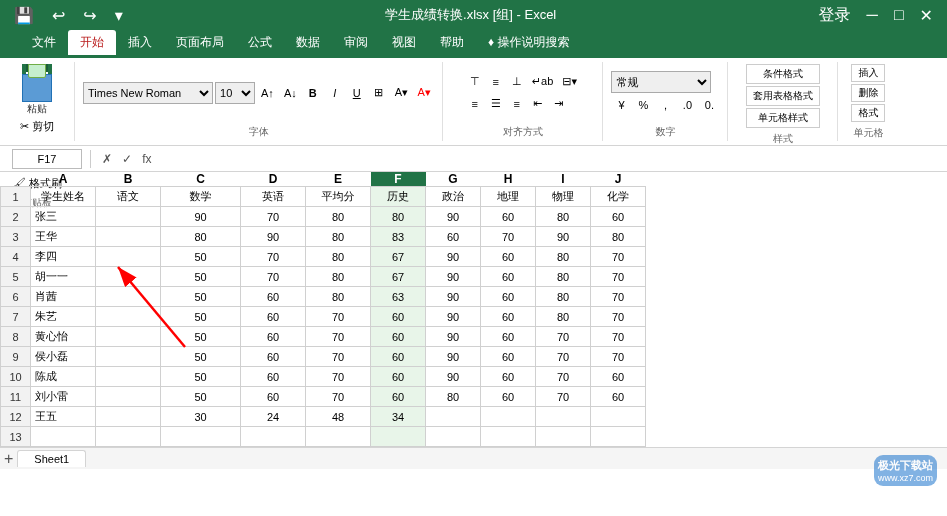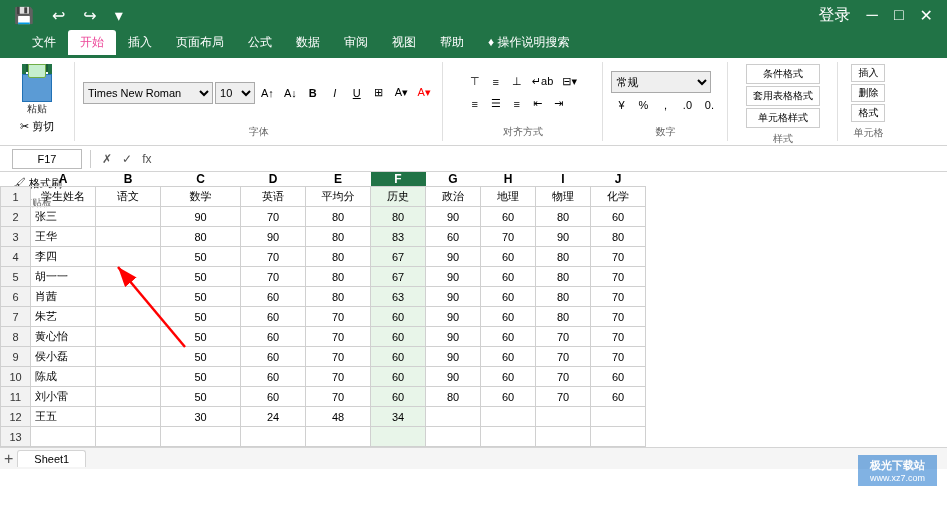--- a/index.html
+++ b/index.html
@@ -30,21 +30,21 @@
     }
     .ribbon-tab {
       color: #fff;
       padding: 4px 12px;
       cursor: pointer;
       font-size: 12px;
       border-radius: 3px 3px 0 0;
     }
     .ribbon-tab.active {
       background: #fff;
-      color: #ec4899;
+      color: #b91c1c;
     }
 
     
     #ribbon {
       background: #fff;
       border-bottom: 1px solid #d4d4d4;
       height: 88px;
       display: flex;
       align-items: stretch;
       padding: 4px 0;
@@ -230,20 +230,21 @@
 </head>
 <body>
 
 <div id="title-bar">
   <div class="title-left">
     <button class="tb-btn">💾</button>
     <button class="tb-btn">↩</button>
     <button class="tb-btn">↪</button>
     <button class="tb-btn">▾</button>
   </div>
+  <div class="title-center">学生成绩转换.xlsx [组] - Excel</div>
   <div class="title-right">
     <button class="tb-btn">登录</button>
     <button class="tb-btn">─</button>
     <button class="tb-btn">□</button>
     <button class="tb-btn">✕</button>
   </div>
 </div>
 
 <div id="ribbon-tabs">
 <div class="ribbon-tab">文件</div>
@@ -597,17 +598,17 @@
 </div>
 
 <div id="sheet-tabs">
   <div style="display:flex;align-items:center;gap:4px;height:100%;">
     <button style="background:none;border:none;font-size:16px;cursor:pointer;color:#555;">+</button>
     <div class="sheet-tab">Sheet1</div>
   </div>
 </div>
 
 <div id="watermark">
-  <div style="background:rgba(0,100,200,0.7);color:#fff;font-size:10px;padding:3px 12px;border-radius:0;text-align:center;">
+  <div style="background:rgba(0,100,200,0.7);color:#fff;font-size:10px;padding:3px 4px;border-radius:9px;text-align:center;">
     <div style="font-size:11px;font-weight:bold;">极光下载站</div>
     <div style="font-size:9px;">www.xz7.com</div>
   </div>
 </div>
 
 </body></html>

